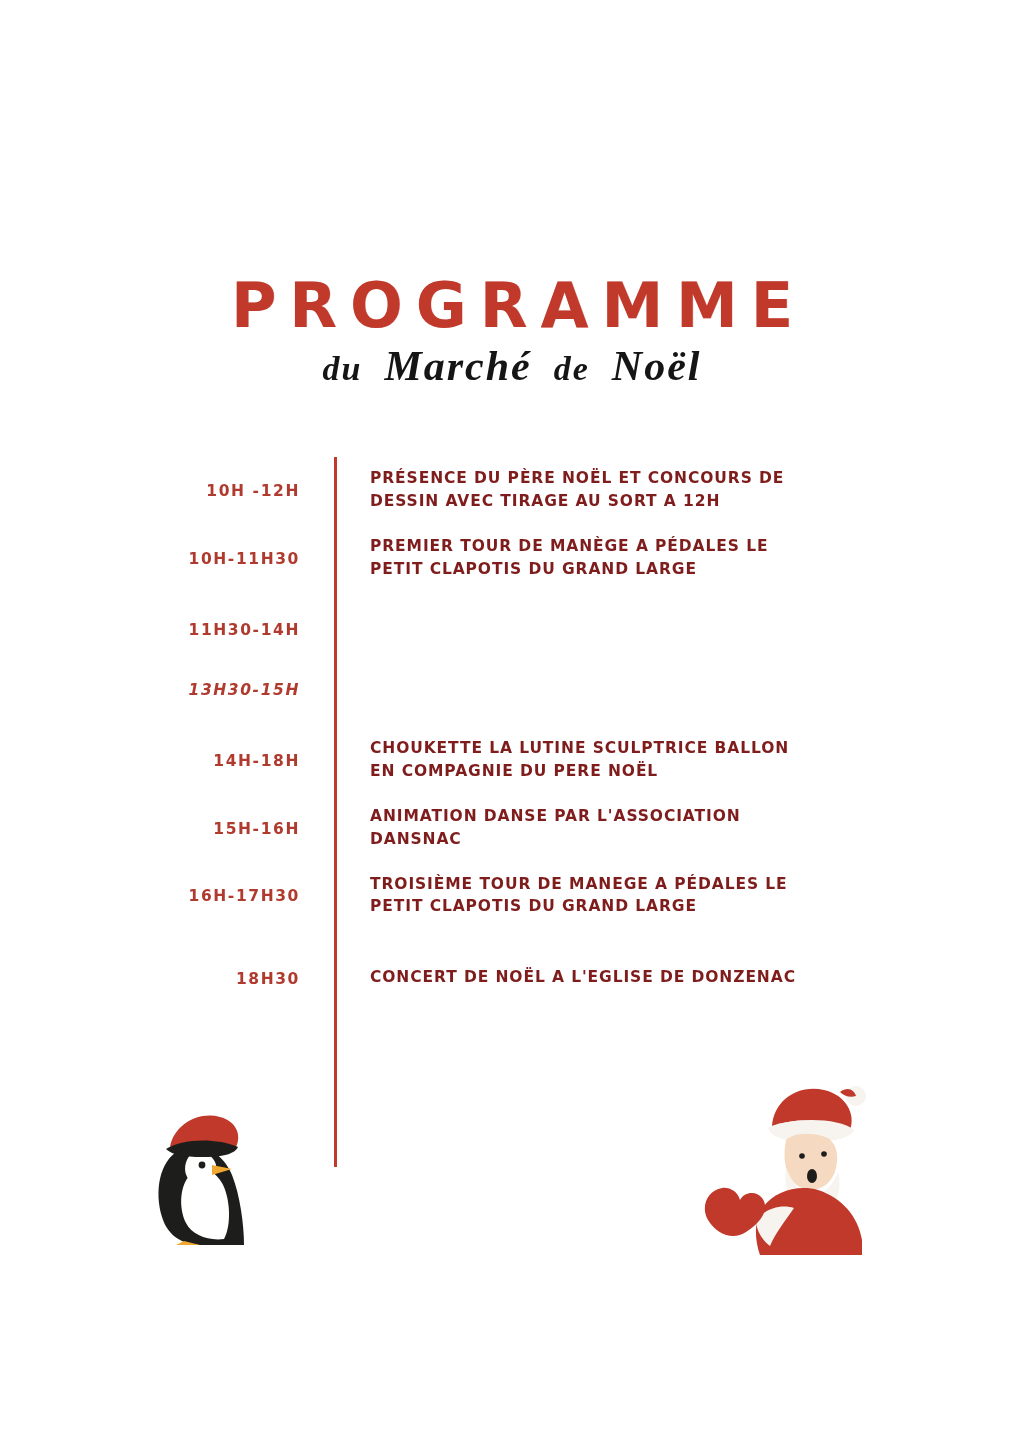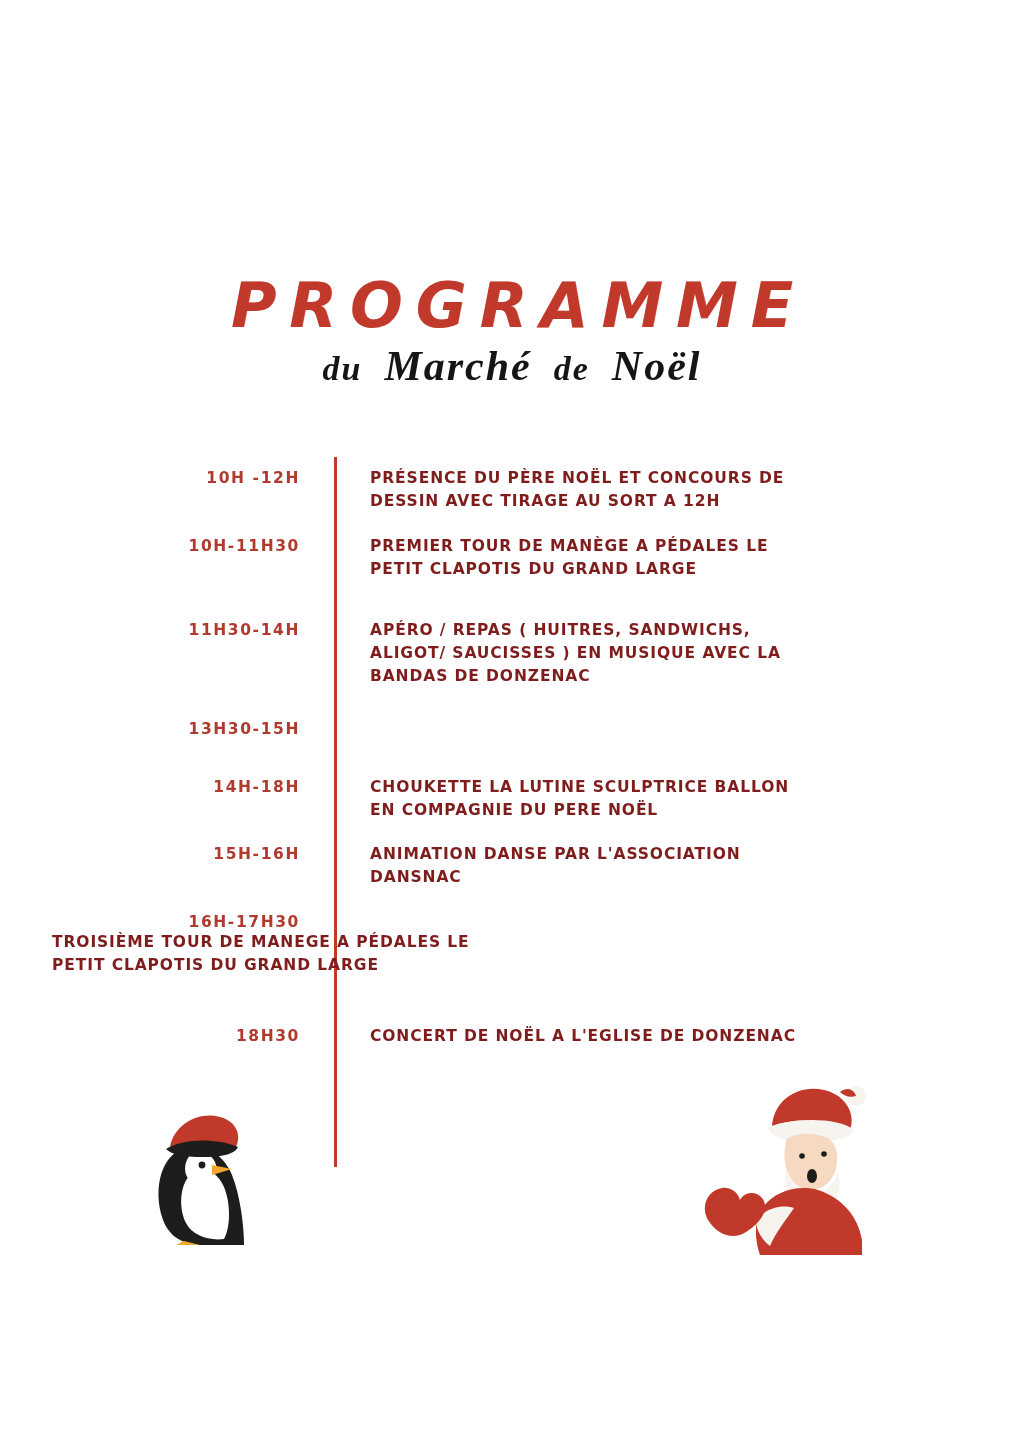--- a/index.html
+++ b/index.html
@@ -27,21 +27,20 @@
   .title-main {
     font-family: "DejaVu Sans", sans-serif;
     font-weight: 700;
     font-size: 62px;
     letter-spacing: 13px;
     color: #c0392b;
     line-height: 1;
     margin: 0;
     padding-left: 13px;
     text-shadow: 0.5px 0 0 rgba(192,57,43,0.35);
-    font-style: italic;
   }
   .title-sub {
     font-family: Liberation Serif, serif;
     font-style: italic;
     font-weight: 700;
     font-size: 40px;
     letter-spacing: 2px;
     color: #151515;
     margin: 8px 0 0 0;
     line-height: 1;
@@ -64,21 +63,21 @@
     top: 2px;
     width: 3px;
     height: 710px;
     background: #c0392b;
   }
   .rows {
     position: relative;
   }
   .row {
     display: flex;
-    align-items: flex-start;
+    align-items: center;
     margin-bottom: 22px;
   }
   .time {
     width: 318px;
     text-align: right;
     padding-right: 18px;
     box-sizing: border-box;
     font-family: "DejaVu Sans", sans-serif;
     font-size: 15.5px;
     font-weight: 700;
@@ -96,25 +95,25 @@
     letter-spacing: 0.9px;
     line-height: 1.48;
     color: #7f1d1d;
     text-transform: uppercase;
   }
 
   
   .row.r0 { margin-top: 12px; }
   .row.r1 { margin-top: 12px; }
   .row.r2 { margin-top: 38px; }
-  .row.r3 { margin-top: 30px; }
+  .row.r3 { margin-top: 40px; font-style: italic; }
   .row.r4 { margin-top: 38px; }
   .row.r5 { margin-top: 20px; }
   .row.r6 { margin-top: 12px; }
-  .row.r7 { margin-top: 20px; flex-direction: column; }
+  .row.r7 { margin-top: 20px; }
   .row.r8 { margin-top: 48px; }
 
   
   .deco-penguin {
     position: absolute;
     left: 140px;
     top: 1095px;
     width: 130px;
     height: 150px;
   }
@@ -148,21 +147,20 @@
       <div class="desc">PRÉSENCE DU PÈRE NOËL ET CONCOURS DE DESSIN AVEC TIRAGE AU SORT A 12H</div>
     </div>
 
     <div class="row r1">
       <div class="time">10H-11H30</div>
       <div class="desc">PREMIER TOUR DE MANÈGE A PÉDALES LE PETIT CLAPOTIS DU GRAND LARGE</div>
     </div>
 
     <div class="row r2">
       <div class="time">11H30-14H</div>
-      <div class="desc">APÉRO / REPAS ( HUITRES, SANDWICHS, ALIGOT/ SAUCISSES ) EN MUSIQUE AVEC LA BANDAS DE DONZENAC</div>
     </div>
 
     <div class="row r3">
       <div class="time">13H30-15H</div>
     </div>
 
     <div class="row r4">
       <div class="time">14H-18H</div>
       <div class="desc">CHOUKETTE LA LUTINE SCULPTRICE BALLON EN COMPAGNIE DU PERE NOËL</div>
     </div>

